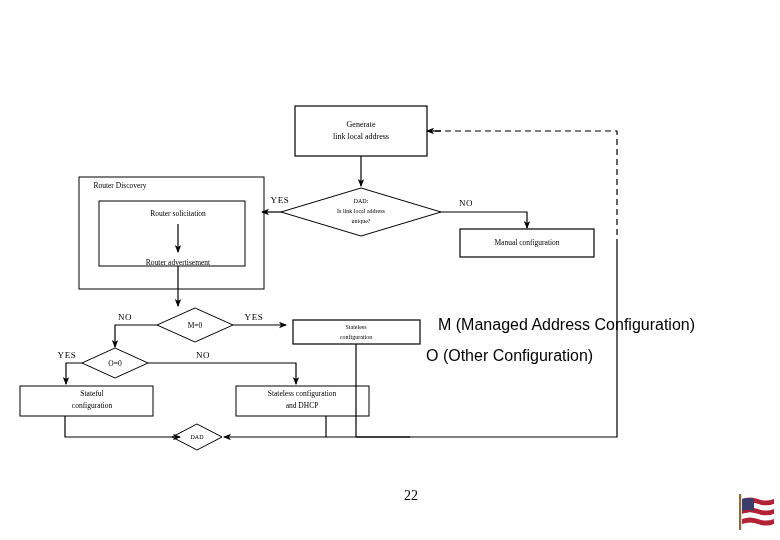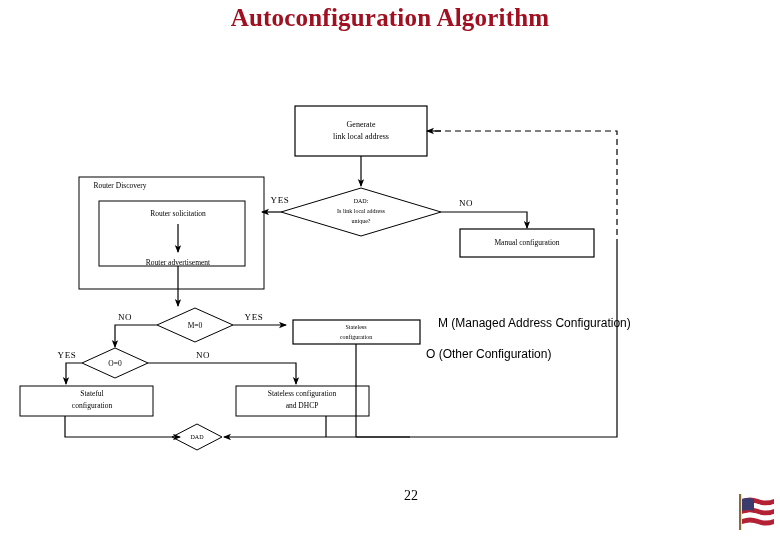--- a/index.html
+++ b/index.html
@@ -73,21 +73,21 @@
   .conn-dash {
     stroke: #000000;
     stroke-width: 1.2;
     fill: none;
     stroke-dasharray: 6 4;
   }
   
   .legend-line {
     position: absolute;
     font-family: "Liberation Sans", sans-serif;
-    font-size: 12px;
+    font-size: 16px;
     color: #000000;
     white-space: nowrap;
   }
   #legend-m { left: 438px; top: 316px; }
   #legend-o { left: 426px; top: 347px; }
   
   #wpi-logo {
     position: absolute;
     left: 10px;
     top: 497px;
@@ -115,21 +115,20 @@
     top: 492px;
     width: 38px;
     height: 40px;
   }
 </style>
 </head>
 <body>
 
 <div id="slide">
 
-  <div id="title">Autoconfiguration Algorithm</div>
 
   <svg id="diagram" width="780" height="480" viewBox="0 0 780 480">
     <defs>
       <marker id="arrow" markerWidth="9" markerHeight="9" refX="7" refY="3.2" orient="auto" markerUnits="userSpaceOnUse">
         <path d="M0,0 L8,3.2 L0,6.4 L2,3.2 z" fill="#000"></path>
       </marker>
     </defs>
 
     <rect class="shape" x="295" y="106" width="132" height="50"></rect>
     <text class="flowtext fs8" x="361" y="125">Generate</text>

